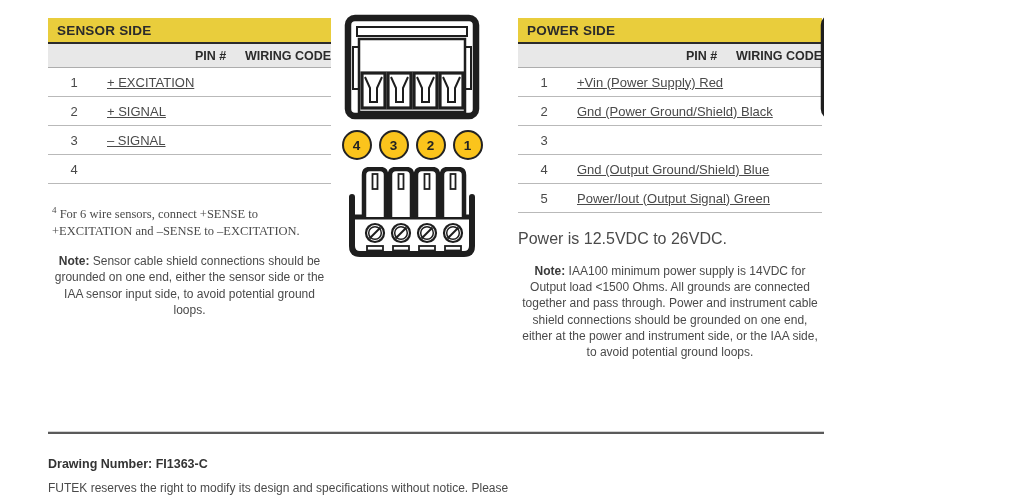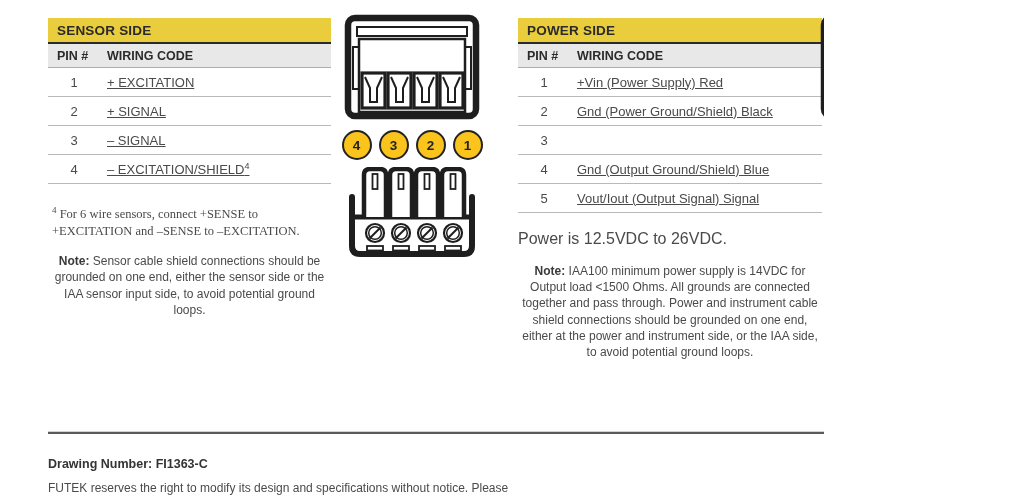--- a/index.html
+++ b/index.html
@@ -25,20 +25,21 @@
     font-weight:bold;font-size:13.5px;letter-spacing:.2px;
     padding:5px 9px 4px 9px;
     border-bottom:2px solid var(--text-dark,#2B2B2B);
   }
   .tbl-head{
     display:flex;align-items:center;
     background:var(--subheader-gray,#E8E8E8);
     height:23px;
     font-weight:bold;font-size:12.5px;color:var(--text-dark,#2B2B2B);
     border-bottom:1px solid #ADADAD;
+    justify-content:flex-end;
   }
   .tbl-head .pin-h{width:52px;padding-left:9px;box-sizing:border-box;}
   .tbl-head .code-h{padding-left:7px;}
   .row{
     display:flex;align-items:center;height:28px;
     border-bottom:1px solid var(--divider-gray,#B9B9B9);
     font-size:13px;color:var(--text-body,#4A4A4A);
   }
   .row .pin{width:52px;text-align:center;}
   .row .code{padding-left:7px;text-decoration:underline;}
@@ -89,21 +90,20 @@
       <div class="row">
         <span class="pin">2</span>
         <span class="code">+ SIGNAL</span>
       </div>
       <div class="row">
         <span class="pin">3</span>
         <span class="code">– SIGNAL</span>
       </div>
       <div class="row">
         <span class="pin">4</span>
-        <span class="code"><span>– EXCITATION/SHIELD</span><sup>4</sup></span>
       </div>
     </div>
     <p class="footnote"><sup>4</sup><span> For 6 wire sensors, connect +SENSE to +EXCITATION and –SENSE to –EXCITATION.</span></p>
     <p class="note"><span class="b">Note:</span><span> Sensor cable shield connections should be grounded on one end, either the sensor side or the IAA sensor input side, to avoid potential ground loops.</span></p>
   </section>
 
   <div class="col connector-col" style="left:344px;top:14px;width:136px;">
     <span>
       <svg width="136" height="106" viewBox="0 0 136 106" aria-hidden="true">
         <defs>
@@ -174,21 +174,21 @@
       </div>
       <div class="row">
         <span class="pin">3</span>
       </div>
       <div class="row">
         <span class="pin">4</span>
         <span class="code">Gnd (Output Ground/Shield) Blue</span>
       </div>
       <div class="row">
         <span class="pin">5</span>
-        <span class="code">Vout/Iout (Output Signal) Signal</span>
+        <span class="code">Power/Iout (Output Signal) Green</span>
       </div>
     </div>
     <p class="plain">Power is 12.5VDC to 26VDC.</p>
     <p class="note"><span class="b">Note:</span><span> IAA100 minimum power supply is 14VDC for Output load &lt;1500 Ohms. All grounds are connected together and pass through. Power and instrument cable shield connections should be grounded on one end, either at the power and instrument side, or the IAA side, to avoid potential ground loops.</span></p>
   </section>
 
   <div class="col connector-col" style="left:820px;top:14px;width:186px;">
     <span>
       <svg width="186" height="106" viewBox="0 0 186 106" aria-hidden="true">
         <defs>

